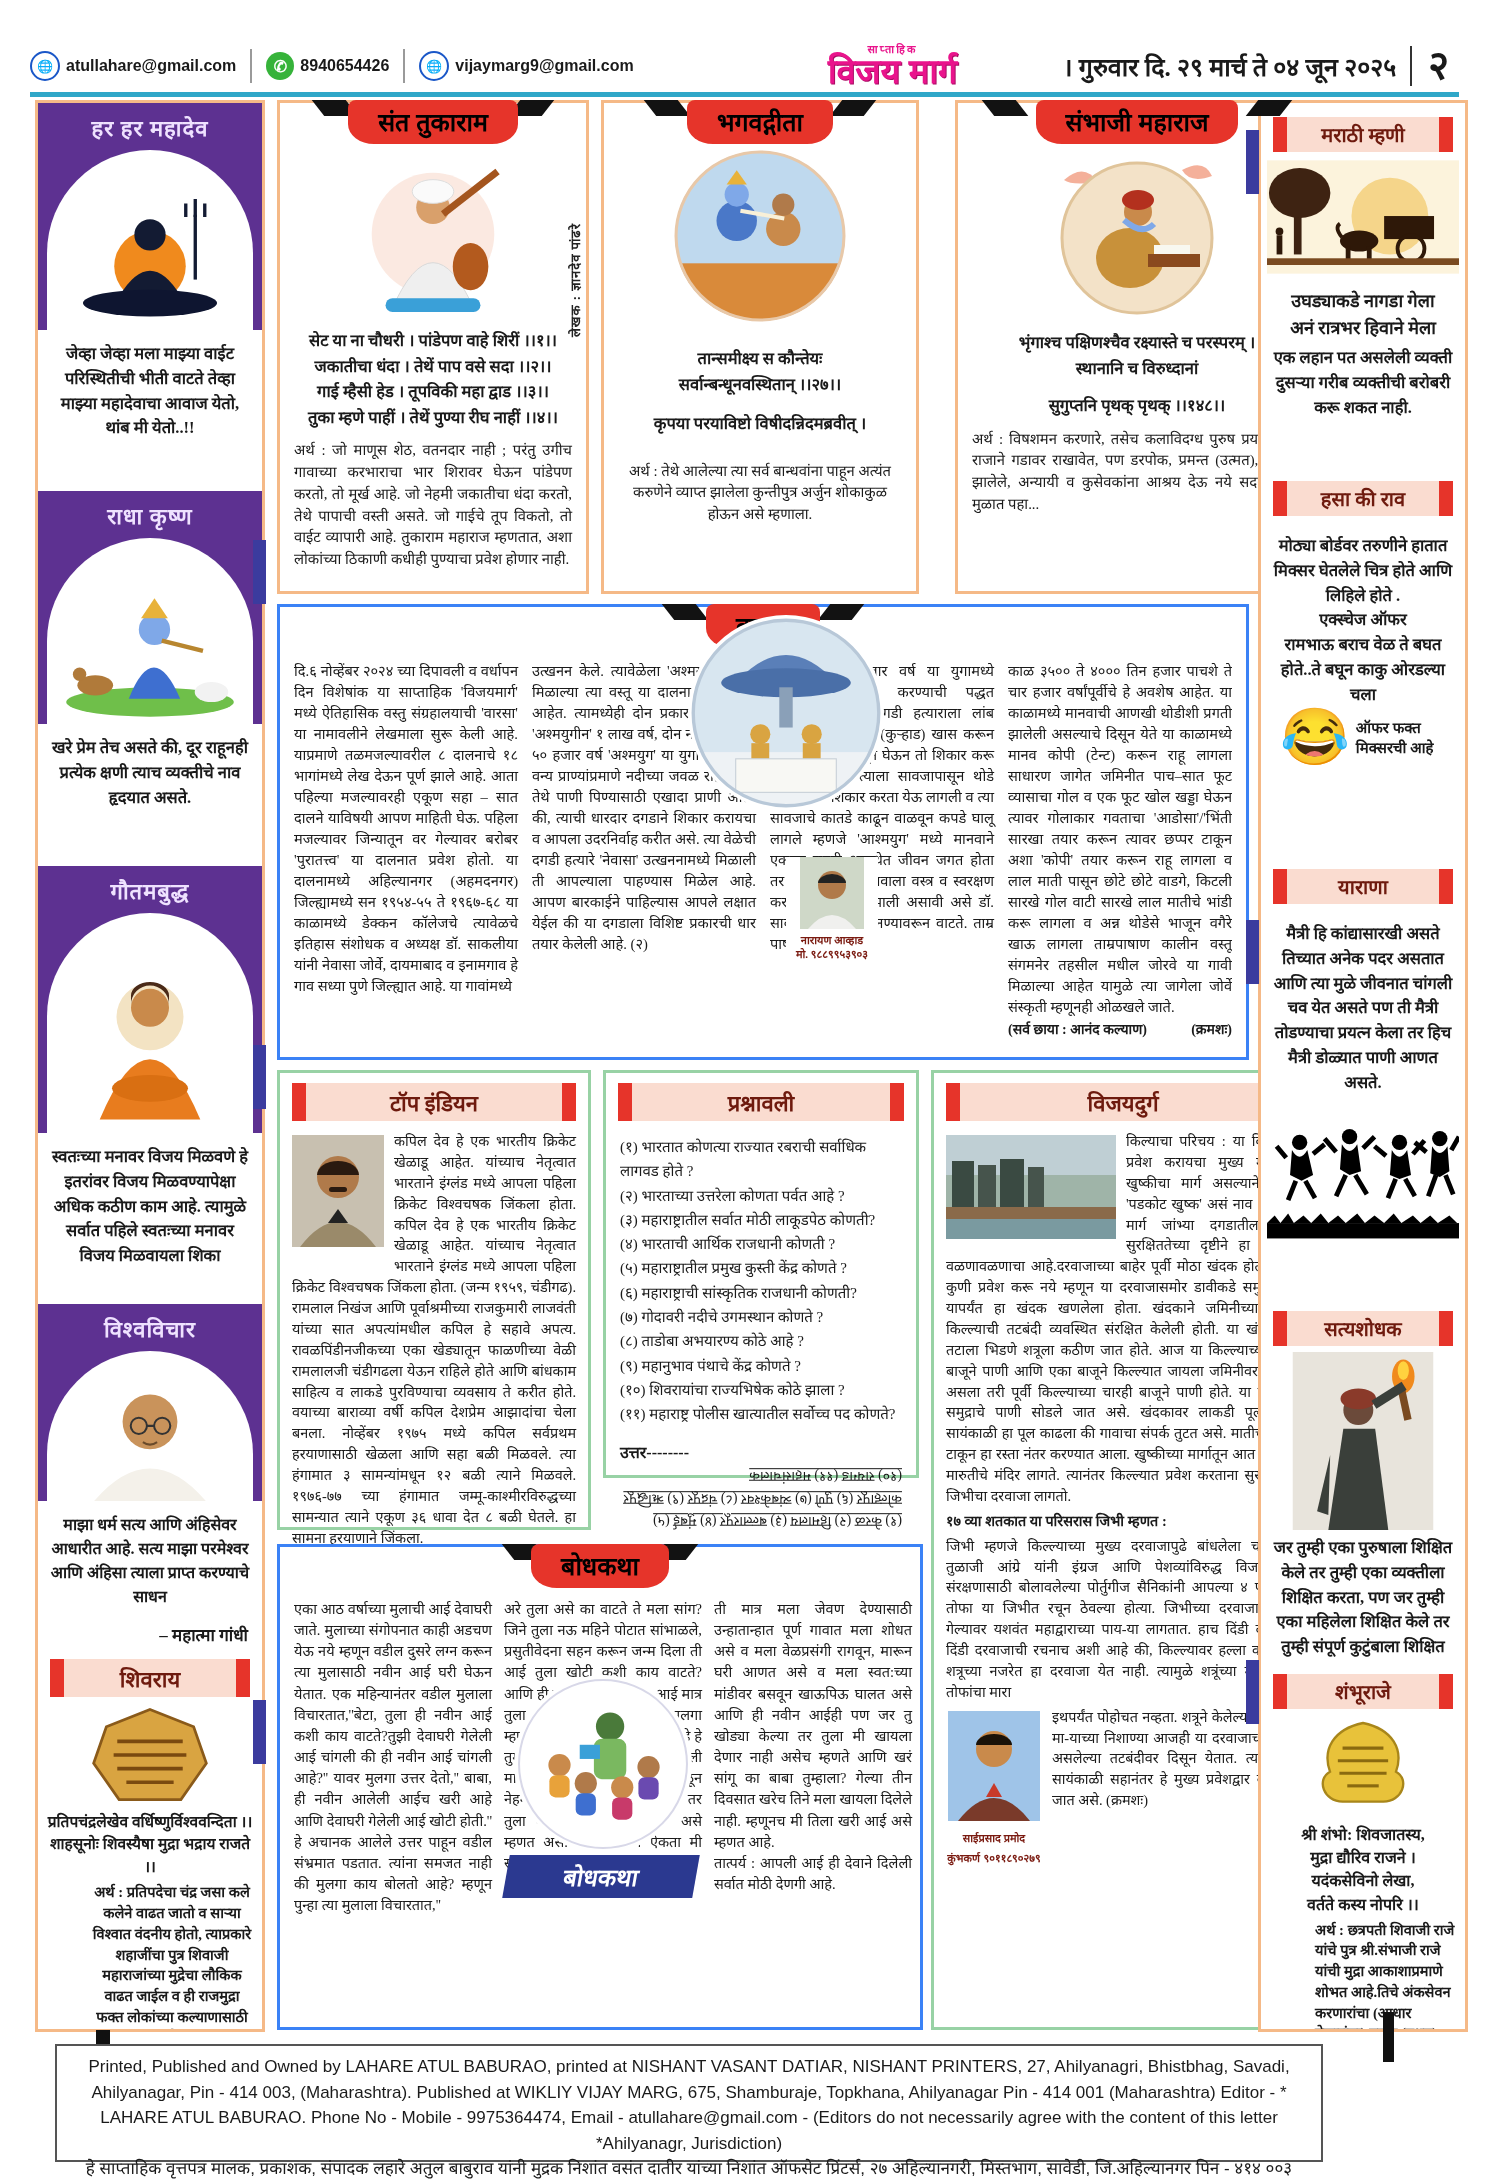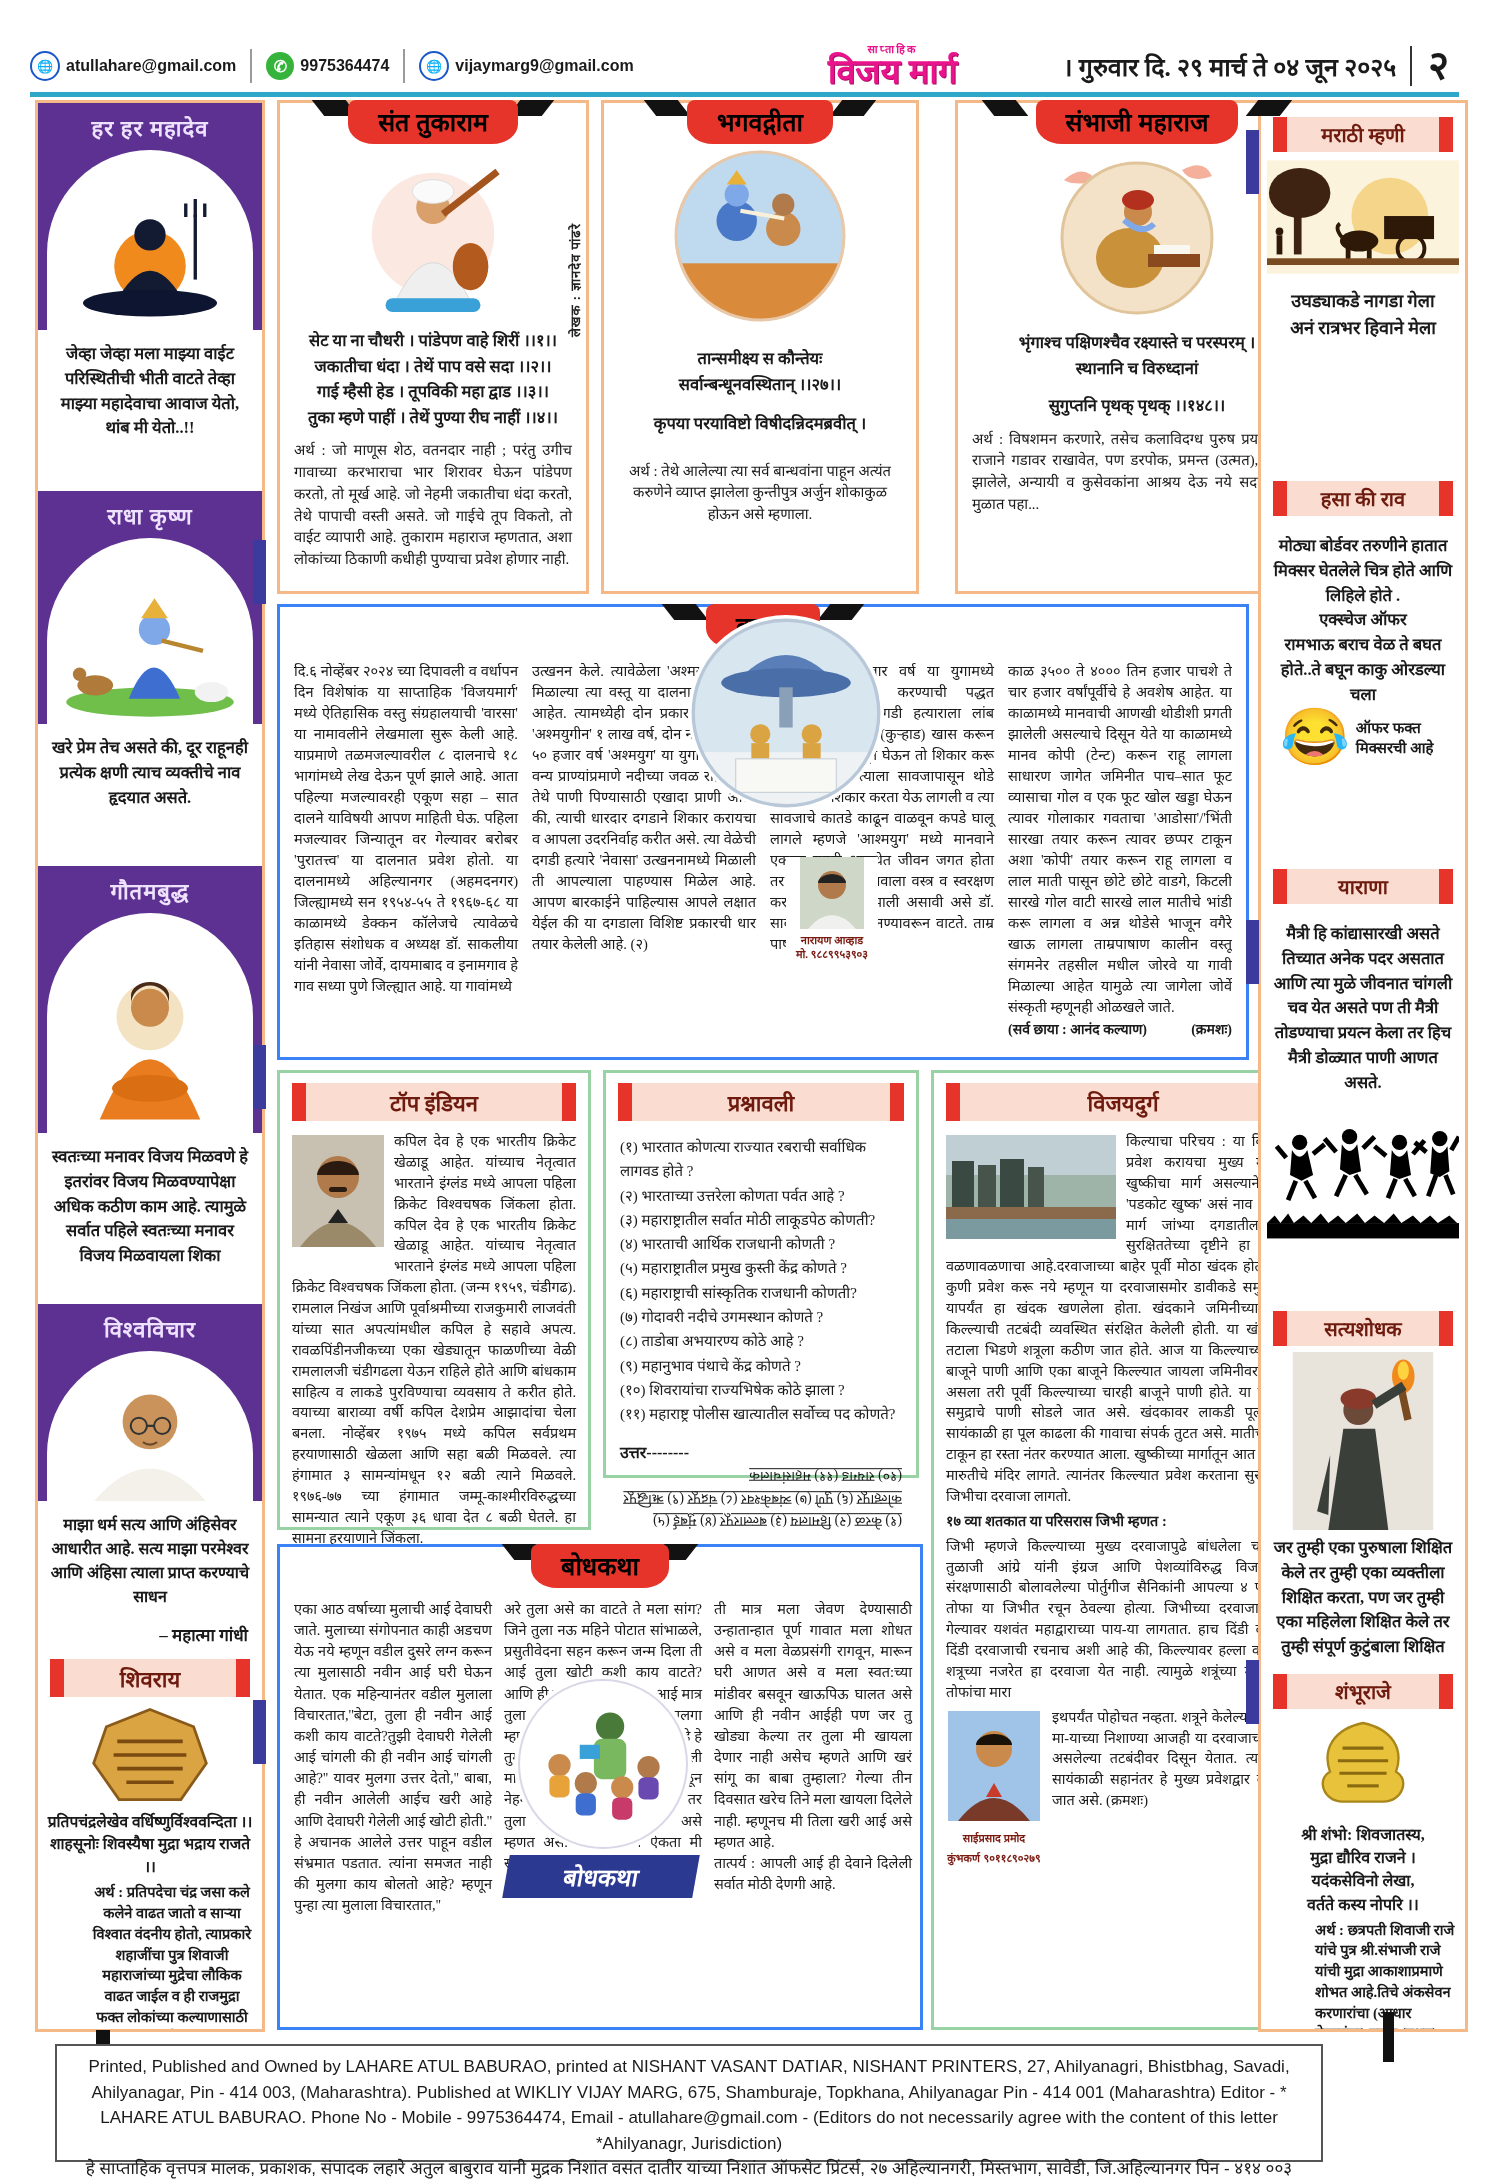--- a/index.html
+++ b/index.html
@@ -78,21 +78,21 @@
 <div class="page">
 
   <div class="hdr">
     <div class="hitem">
       <span class="globe">🌐</span>
       <span>atullahare@gmail.com</span>
     </div>
     <div class="hsep"></div>
     <div class="hitem">
       <span class="wa">✆</span>
-      <span>9975364474</span>
+      <span>8940654426</span>
     </div>
     <div class="hsep"></div>
     <div class="hitem">
       <span class="globe">🌐</span>
       <span>vijaymarg9@gmail.com</span>
     </div>
     <div class="logo" style="margin-left:180px;">
       <span class="tag">साप्ताहिक</span>
       <span class="main">विजय मार्ग</span>
     </div>
@@ -477,20 +477,21 @@
           <path d="M78 80 q-8 -10 -2 -14" stroke="#2e1808" stroke-width="4" fill="none"></path>
           <rect x="122" y="58" width="52" height="24" fill="#2e1808"></rect>
           <circle cx="150" cy="92" r="14" fill="none" stroke="#2e1808" stroke-width="4"></circle>
           <rect x="10" y="78" width="6" height="20" fill="#2e1808"></rect>
             <circle cx="13" cy="74" r="4" fill="#2e1808"></circle>
           <rect y="102" width="200" height="7" fill="#7a4a20"></rect>
         </svg>
       </div>
       <div class="stext prelines" style="font-weight:800;font-size:18px;padding-bottom:4px;">उघड्याकडे नागडा गेला
 अनं रात्रभर हिवाने मेला</div>
+      <div class="stext" style="padding-top:0;">एक लहान पत असलेली व्यक्ती दुसऱ्या गरीब व्यक्तीची बरोबरी करू शकत नाही.</div>
     </div>
 
     <div style="height:388px;overflow:hidden;">
       <div class="band">
           <span class="blk"></span>
           <span class="lbl" style="font-size:20px;">हसा की राव</span>
           <span class="blk"></span>
         </div>
       <div class="stext prelines" style="padding-bottom:2px;">मोठ्या बोर्डवर तरुणीने हातात मिक्सर घेतलेले चित्र होते आणि लिहिले होते .
 एक्स्चेज ऑफर

